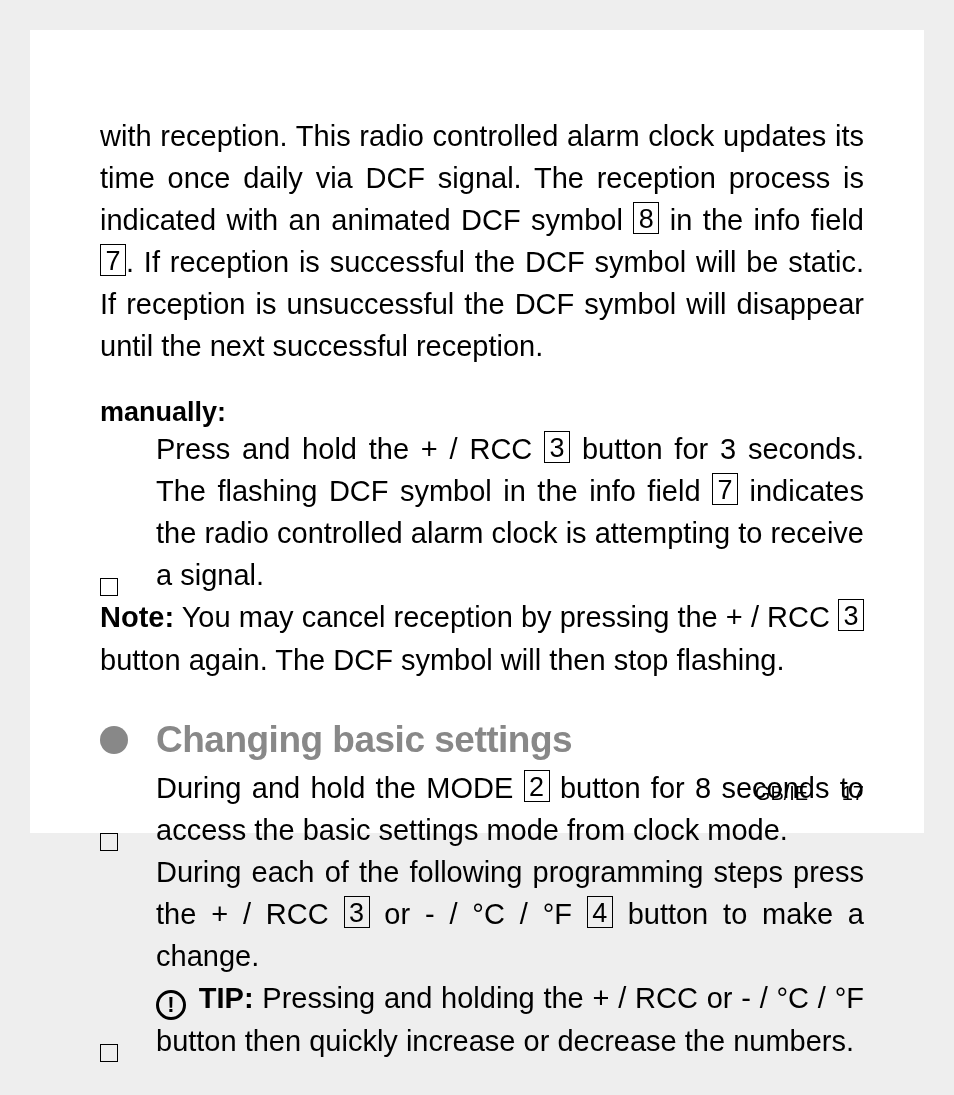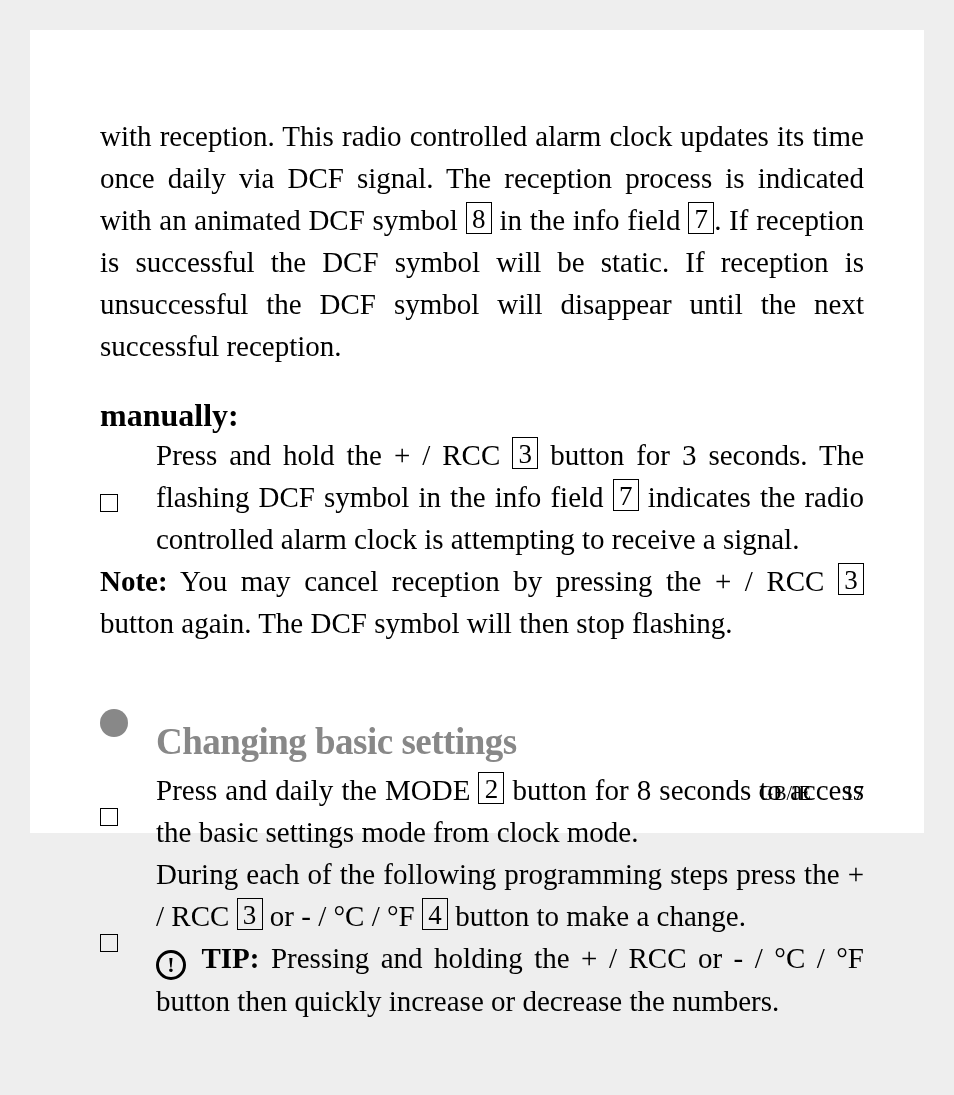--- a/index.html
+++ b/index.html
@@ -12,40 +12,39 @@
     overflow: hidden;
   }
   .page {
     background: #ffffff;
     margin: 30px 30px 29px 30px;
     width: 894px;
     height: 803px;
     position: relative;
     box-sizing: border-box;
     padding: 85px 60px 40px 70px;
-    font-family: Liberation Serif, serif;
   }
   .body-text {
     font-size: 29px;
     line-height: 1.45;
     color: #000;
     text-align: justify;
     letter-spacing: 0px;
   }
   .para {
     margin: 0 0 30px 0;
   }
   .subhead {
     font-weight: 900;
-    font-size: 32px;
+    font-size: 27px;
     margin: 0 0 0 0;
   }
   .list-row {
     display: flex;
-    align-items: center;
+    align-items: flex-end;
     margin-bottom: 0;
   }
   .check {
     width: 18px;
     height: 18px;
     border: 1px solid #000;
     box-sizing: border-box;
     flex: 0 0 18px;
     margin-top: 12px;
     margin-right: 38px;
@@ -83,21 +82,20 @@
     border-radius: 50%;
     background: #888888;
     margin-right: 28px;
     flex: 0 0 28px;
   }
   .section-heading {
     font-weight: 900;
     font-size: 37px;
     color: #888888;
     letter-spacing: -0.5px;
-    margin-top: 37px;
   }
   .tip-icon {
     display: inline-flex;
     align-items: center;
     justify-content: center;
     width: 30px;
     height: 30px;
     border: 3px solid #000;
     border-radius: 50%;
     box-sizing: border-box;
@@ -151,21 +149,21 @@
   </p>
 
   <div class="section-heading-row">
     <span class="dot"></span>
     <span class="section-heading">Changing basic settings</span>
   </div>
 
   <div class="list-row">
     <span class="check"></span>
     <span class="list-content">
-      <span>Press and daily the MODE </span>
+      <span>During and hold the MODE </span>
       <span class="boxed">2</span>
       <span> button for 8 seconds to access the basic settings mode from clock mode.</span>
     </span>
   </div>
 
   <div class="list-row">
     <span class="check"></span>
     <span class="list-content">
       <span>During each of the following programming steps press the + / RCC </span>
       <span class="boxed">3</span>

